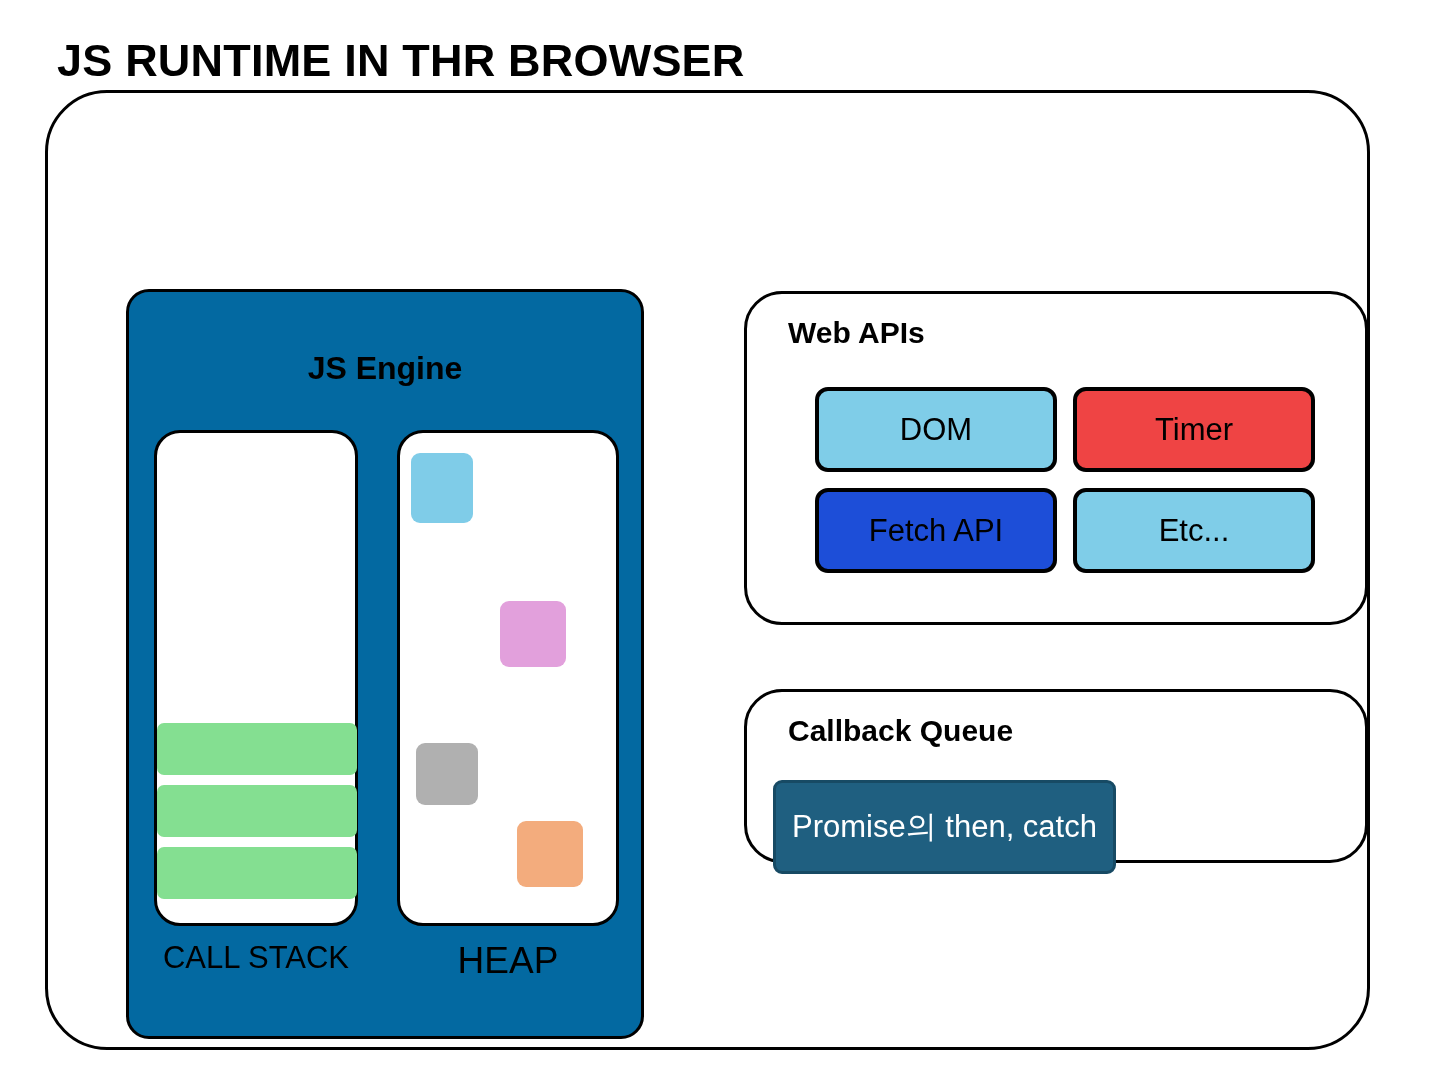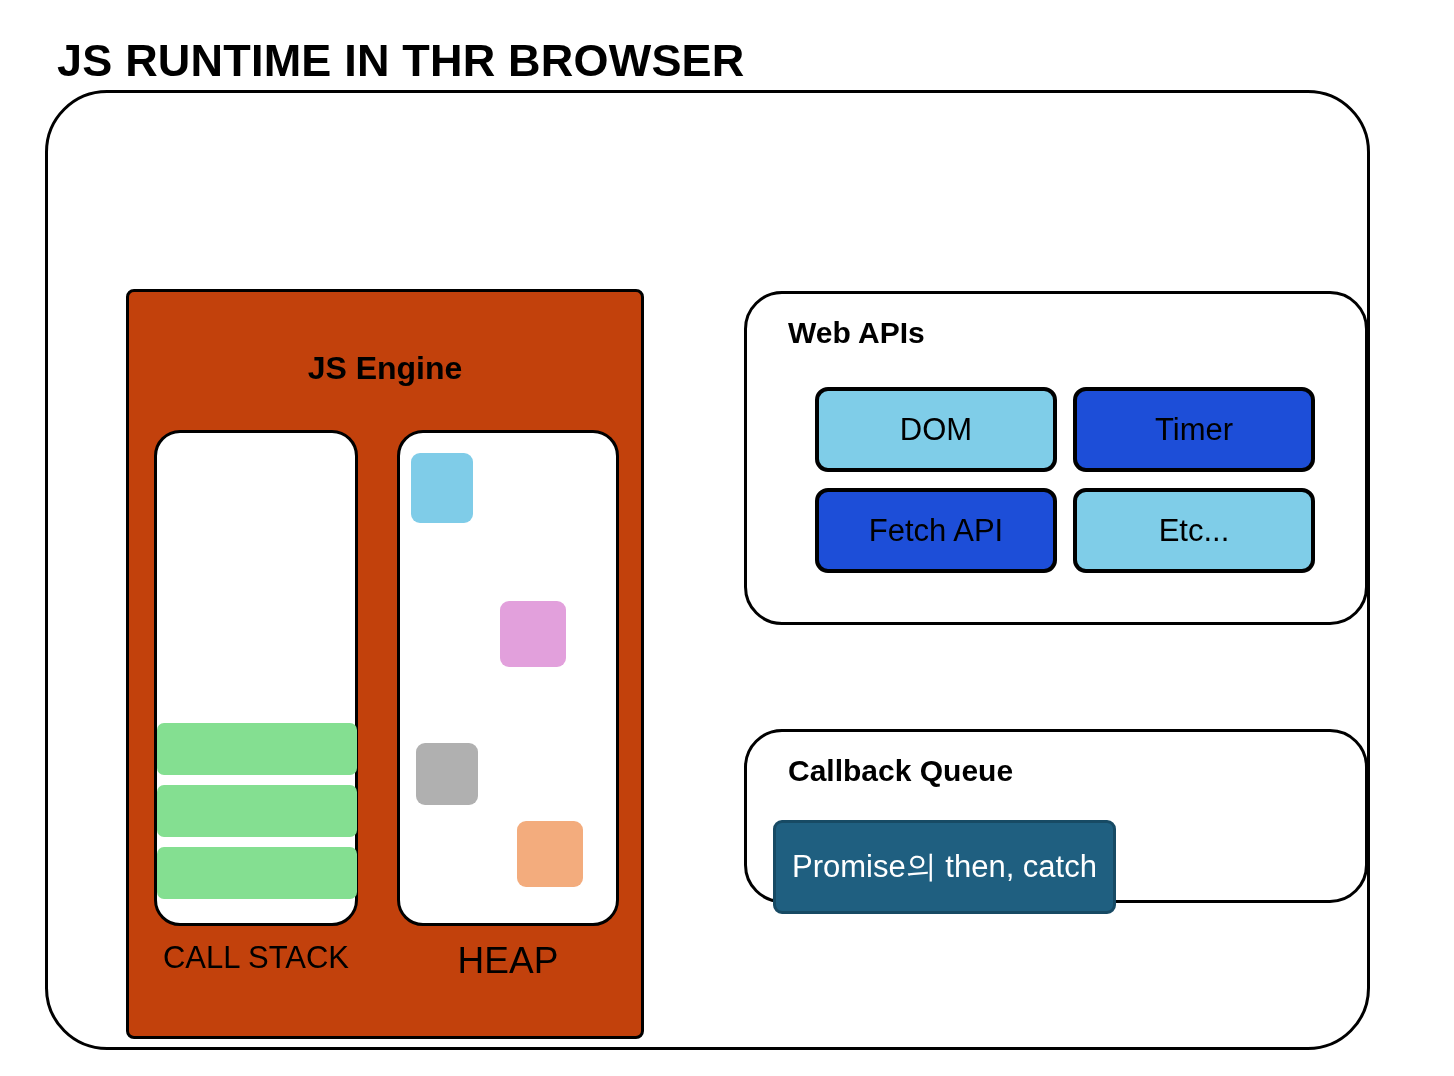--- a/index.html
+++ b/index.html
@@ -45,23 +45,23 @@
   }
 
   
   #js-engine-box {
     position: absolute;
     left: 78px;
     top: 196px;
     width: 518px;
     height: 750px;
     border: 3px solid #000000;
-    border-radius: 8px;
-    box-sizing: border-box;
-    background: #c2410c;
+    border-radius: 23px;
+    box-sizing: border-box;
+    background: #0369a1;
   }
   #js-engine-title {
     position: absolute;
     left: 0;
     top: 58px;
     width: 100%;
     text-align: center;
     font-size: 32px;
     font-weight: bold;
   }
@@ -180,21 +180,20 @@
   #callback-queue-box {
     position: absolute;
     left: 696px;
     top: 596px;
     width: 624px;
     height: 174px;
     border: 3px solid #000000;
     border-radius: 38px;
     box-sizing: border-box;
     background: #ffffff;
-    margin-top: 40px;
   }
   #callback-queue-title {
     position: absolute;
     left: 41px;
     top: 22px;
     font-size: 30px;
     font-weight: bold;
   }
   #callback-queue-items {
     position: absolute;
@@ -240,21 +239,21 @@
         <div class="heap-obj" id="heap-obj-2" style="background: rgb(176, 176, 176);"></div>
         <div class="heap-obj" id="heap-obj-3" style="background: rgb(243, 172, 125);"></div>
       </div>
       <div id="heap-label">HEAP</div>
     </div>
 
     <div id="web-apis-box">
       <div id="web-apis-title">Web APIs</div>
       <div id="web-apis-grid">
         <div class="web-api-chip" style="background: rgb(127, 205, 232);">DOM</div>
-        <div class="web-api-chip" style="background: #1d4ed8;">Timer</div>
+        <div class="web-api-chip" style="background: #ef4444;">Timer</div>
         <div class="web-api-chip" style="background: #1d4ed8;">Fetch API</div>
         <div class="web-api-chip" style="background: rgb(127, 205, 232);">Etc...</div>
       </div>
     </div>
 
     <div id="callback-queue-box">
       <div id="callback-queue-title">Callback Queue</div>
       <div id="callback-queue-items">
         <div class="queue-item" style="background: rgb(31, 95, 128); border: 3px solid rgb(23, 74, 100); color: rgb(255, 255, 255);">Promise의 then, catch</div>
       </div>

